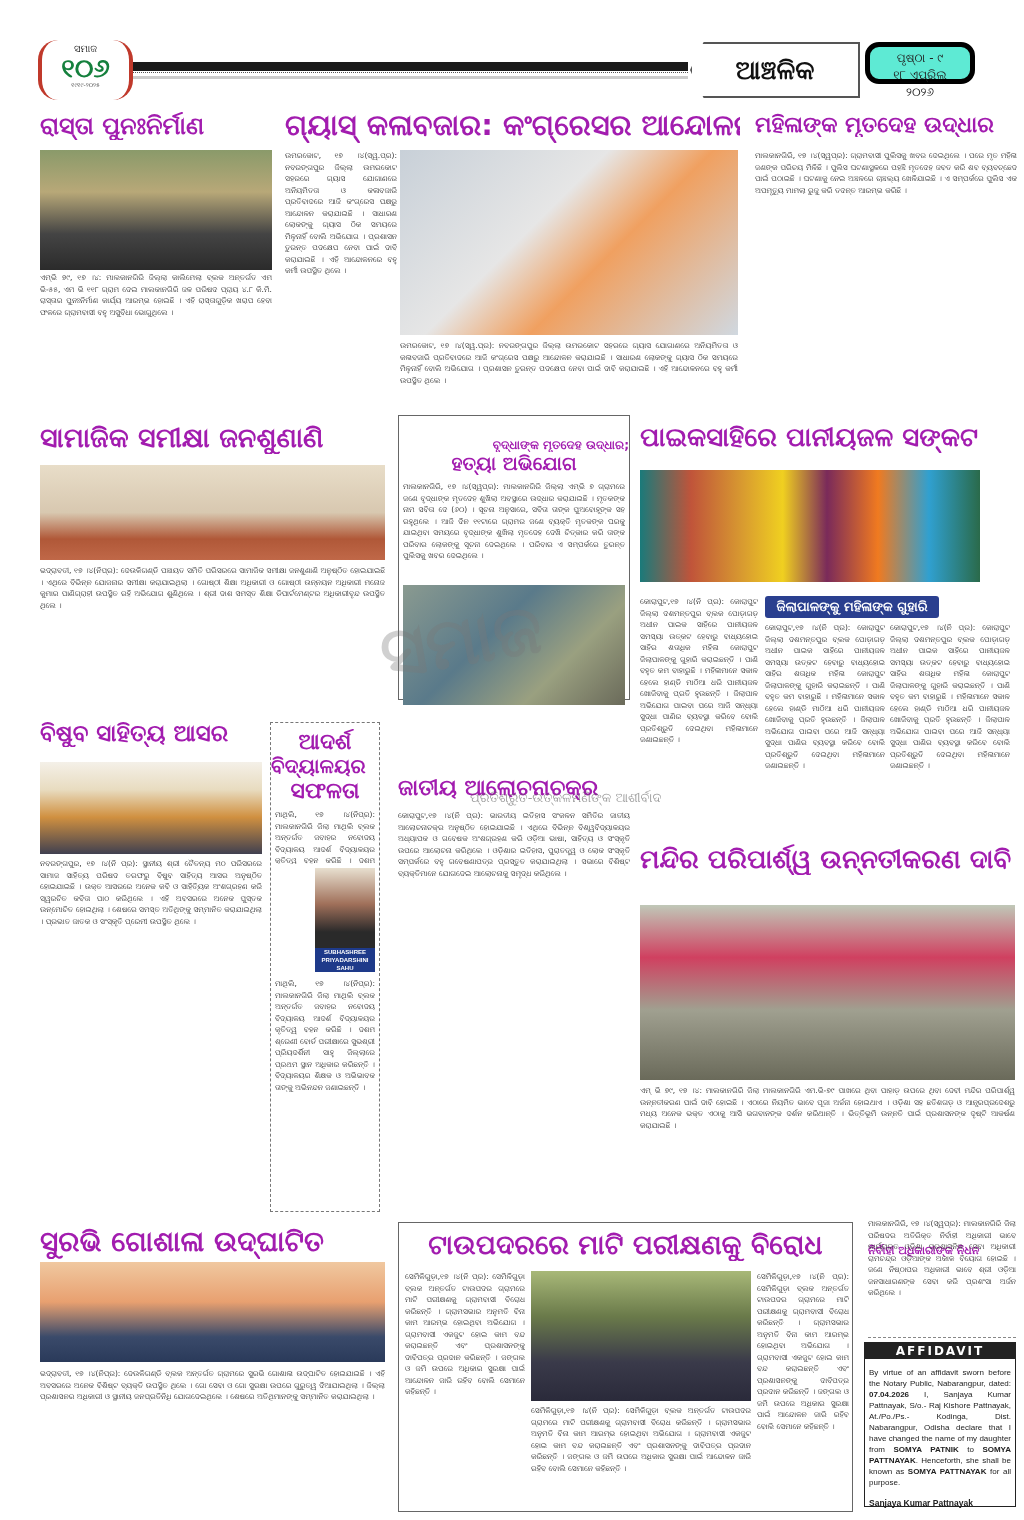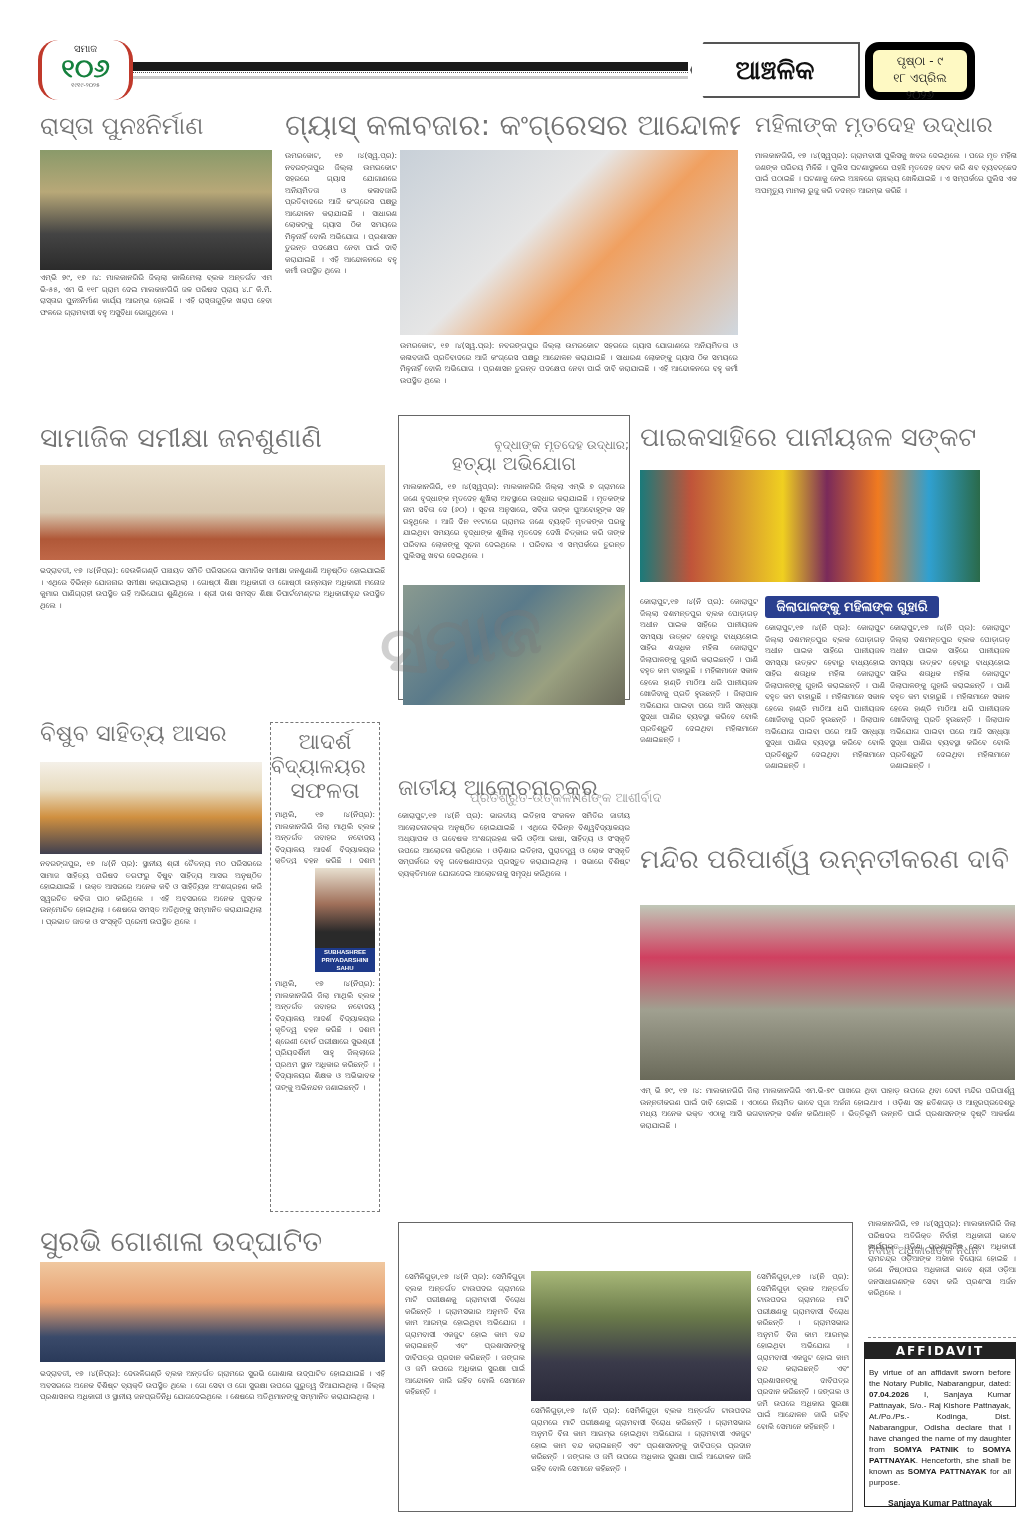--- a/index.html
+++ b/index.html
@@ -6,31 +6,31 @@
 body{width:1024px;height:1520px;background:#fff;font-family:"DejaVu Sans",sans-serif;color:#222;position:relative;overflow:hidden}
 .abs{position:absolute}
 .masthead-logo{left:38px;top:40px;width:95px;height:60px;border-left:4px solid #c0392b;border-right:4px solid #c0392b;border-radius:20px;text-align:center}
 .logo-top{font-size:10px;color:#222;margin-top:3px}
 .logo-num{font-size:26px;font-weight:bold;color:#15803d;line-height:26px}
 .logo-years{font-size:6px;color:#444}
 .rule-thick{left:133px;top:62px;width:555px;height:9px;background:#1a1a1a}
 .rule-dots{left:133px;top:72px;width:555px;height:3px;border-top:1px dotted #555}
 .rule-gray{left:133px;top:76px;width:555px;height:3px;background:#ccc}
 .section-tab{left:690px;top:42px;width:170px;height:56px;border:2px solid #555;border-radius:8px 0 0 8px;clip-path:polygon(8% 0,100% 0,100% 100%,8% 100%,0 50%);display:flex;align-items:center;justify-content:center;font-size:26px;font-weight:bold;color:#111;background:#fff}
-.page-badge{left:865px;top:42px;width:110px;height:58px;border:8px solid #000000;border-radius:14px;background:#fef9c3;text-align:center;font-size:12px;line-height:17px;padding-top:3px}
-.headline{font-weight:normal;color:#737373;white-space:nowrap;overflow:hidden}
+.page-badge{left:865px;top:42px;width:110px;height:42px;border:5px solid #000000;border-radius:14px;background:#5eead4;text-align:center;font-size:12px;line-height:17px;padding-top:3px}
+.headline{font-weight:bold;color:#a21caf;white-space:nowrap;overflow:hidden}
 .photo{background:#9a8a70;overflow:hidden}
 .body-text{font-size:7.5px;line-height:11.5px;color:#333;text-align:justify;overflow:hidden}
 .boxed{border:1.5px solid #666}
 .dotbox{border:1.5px dashed #777}
 .subhead-box{background:#2a3f8f;color:#fff;text-align:center;font-weight:bold;font-size:13px;border-radius:3px}
 .affidavit{border:1.5px solid #222}
 .aff-title{background:#222;color:#fff;text-align:center;font-weight:bold;font-size:12px;letter-spacing:2px;line-height:16px}
 .aff-body{font-size:8px;line-height:11px;padding:8px 4px;text-align:justify;font-family:"Liberation Sans",sans-serif;color:#222}
-.aff-sign{font-size:8.5px;font-weight:bold;text-align:center;padding:2px 4px;font-family:"Liberation Sans",sans-serif}
+.aff-sign{font-size:8.5px;font-weight:bold;text-align:left;padding:2px 4px;font-family:"Liberation Sans",sans-serif}
 .watermark{left:380px;top:600px;font-size:70px;color:rgba(120,120,120,.35);transform:rotate(-10deg);font-weight:bold}
 .watermark-sub{left:470px;top:790px;font-size:13px;color:rgba(90,90,90,.6)}
 </style>
 </head>
 <body>
 
 <div class="abs masthead-logo">
   <div class="logo-top">ସମାଜ</div>
   <div class="logo-num">୧୦୬</div>
   <div class="logo-years">୧୯୧୯-୨୦୨୫</div>
@@ -94,20 +94,21 @@
 
 <div class="abs headline" style="left:640px;top:844px;width:380px;font-size:26px">ମନ୍ଦିର ପରିପାର୍ଶ୍ୱ ଉନ୍ନତୀକରଣ ଦାବି</div>
 <div class="abs photo" style="left:640px;top:905px;width:375px;height:175px;background:linear-gradient(180deg,#c0c8b8 0%,#d04060 30%,#a0a090 60%,#6a6a5a 100%)"></div>
 <div class="abs body-text" style="left:640px;top:1085px;width:375px;height:110px">ଏମ୍ ଭି ୭୯, ୧୭ ।୪: ମାଲକାନଗିରି ଜିଲା ମାଲକାନଗିରି ଏମ.ଭି-୭୯ ପାଖରେ ଥିବା ପାହାଡ଼ ଉପରେ ଥିବା ଦେବୀ ମନ୍ଦିର ପରିପାର୍ଶ୍ୱ ଉନ୍ନତୀକରଣ ପାଇଁ ଦାବି ହୋଇଛି । ଏଠାରେ ନିୟମିତ ଭାବେ ପୂଜା ଅର୍ଚ୍ଚନା ହୋଇଥାଏ । ଓଡ଼ିଶା ସହ ଛତିଶଗଡ଼ ଓ ଆନ୍ଧ୍ରପ୍ରଦେଶରୁ ମଧ୍ୟ ଅନେକ ଭକ୍ତ ଏଠାକୁ ଆସି ଭଗବାନଙ୍କ ଦର୍ଶନ କରିଥାନ୍ତି । ଭିତ୍ତିଭୂମି ଉନ୍ନତି ପାଇଁ ପ୍ରଶାସନଙ୍କ ଦୃଷ୍ଟି ଆକର୍ଷଣ କରାଯାଇଛି ।</div>
 
 <div class="abs headline" style="left:40px;top:1225px;width:350px;font-size:28px">ସୁରଭି ଗୋଶାଳା ଉଦ୍‌ଘାଟିତ</div>
 <div class="abs photo" style="left:40px;top:1262px;width:345px;height:100px;background:linear-gradient(180deg,#f0c8a0 0%,#e8a070 40%,#3a4a6a 75%,#2a3a5a 100%)"></div>
 <div class="abs body-text" style="left:40px;top:1368px;width:345px;height:140px">ଭଦ୍ରାବତୀ, ୧୭ ।୪(ନିପ୍ର): ଦେଉଳିଗଣ୍ଡି ବ୍ଲକ ଅନ୍ତର୍ଗତ ଗ୍ରାମରେ ସୁରଭି ଗୋଶାଳା ଉଦ୍‌ଘାଟିତ ହୋଇଯାଇଛି । ଏହି ଅବସରରେ ଅନେକ ବିଶିଷ୍ଟ ବ୍ୟକ୍ତି ଉପସ୍ଥିତ ଥିଲେ । ଗୋ ସେବା ଓ ଗୋ ସୁରକ୍ଷା ଉପରେ ଗୁରୁତ୍ୱ ଦିଆଯାଇଥିଲା । ଜିଲ୍ଲା ପ୍ରଶାସନର ଅଧିକାରୀ ଓ ସ୍ଥାନୀୟ ଜନପ୍ରତିନିଧି ଯୋଗଦେଇଥିଲେ । ଶେଷରେ ଅତିଥିମାନଙ୍କୁ ସମ୍ମାନିତ କରାଯାଇଥିଲା ।</div>
 
 <div class="abs boxed" style="left:398px;top:1222px;width:455px;height:290px">
+  <div class="headline" style="text-align:center;font-size:27px;margin-top:6px">ଟାଉପଦରରେ ମାଟି ପରୀକ୍ଷଣକୁ ବିରୋଧ</div>
   <div class="body-text abs" style="left:6px;top:48px;width:120px;height:235px">ସେମିଳିଗୁଡ଼ା,୧୭ ।୪(ନି ପ୍ର): ସେମିଳିଗୁଡ଼ା ବ୍ଲକ ଅନ୍ତର୍ଗତ ଟାଉପଦର ଗ୍ରାମରେ ମାଟି ପରୀକ୍ଷଣକୁ ଗ୍ରାମବାସୀ ବିରୋଧ କରିଛନ୍ତି । ଗ୍ରାମସଭାର ଅନୁମତି ବିନା କାମ ଆରମ୍ଭ ହୋଇଥିବା ଅଭିଯୋଗ । ଗ୍ରାମବାସୀ ଏକଜୁଟ ହୋଇ କାମ ବନ୍ଦ କରାଇଛନ୍ତି ଏବଂ ପ୍ରଶାସନଙ୍କୁ ଦାବିପତ୍ର ପ୍ରଦାନ କରିଛନ୍ତି । ଜଙ୍ଗଲ ଓ ଜମି ଉପରେ ଅଧିକାର ସୁରକ୍ଷା ପାଇଁ ଆନ୍ଦୋଳନ ଜାରି ରହିବ ବୋଲି ସେମାନେ କହିଛନ୍ତି ।</div>
   <div class="photo abs" style="left:132px;top:48px;width:220px;height:130px;background:linear-gradient(180deg,#a8b878 0%,#6a7a4a 35%,#3a3a4a 70%,#2a2a3a 100%)"></div>
   <div class="body-text abs" style="left:132px;top:182px;width:220px;height:100px">ସେମିଳିଗୁଡ଼ା,୧୭ ।୪(ନି ପ୍ର): ସେମିଳିଗୁଡ଼ା ବ୍ଲକ ଅନ୍ତର୍ଗତ ଟାଉପଦର ଗ୍ରାମରେ ମାଟି ପରୀକ୍ଷଣକୁ ଗ୍ରାମବାସୀ ବିରୋଧ କରିଛନ୍ତି । ଗ୍ରାମସଭାର ଅନୁମତି ବିନା କାମ ଆରମ୍ଭ ହୋଇଥିବା ଅଭିଯୋଗ । ଗ୍ରାମବାସୀ ଏକଜୁଟ ହୋଇ କାମ ବନ୍ଦ କରାଇଛନ୍ତି ଏବଂ ପ୍ରଶାସନଙ୍କୁ ଦାବିପତ୍ର ପ୍ରଦାନ କରିଛନ୍ତି । ଜଙ୍ଗଲ ଓ ଜମି ଉପରେ ଅଧିକାର ସୁରକ୍ଷା ପାଇଁ ଆନ୍ଦୋଳନ ଜାରି ରହିବ ବୋଲି ସେମାନେ କହିଛନ୍ତି ।</div>
   <div class="body-text abs" style="left:358px;top:48px;width:92px;height:235px">ସେମିଳିଗୁଡ଼ା,୧୭ ।୪(ନି ପ୍ର): ସେମିଳିଗୁଡ଼ା ବ୍ଲକ ଅନ୍ତର୍ଗତ ଟାଉପଦର ଗ୍ରାମରେ ମାଟି ପରୀକ୍ଷଣକୁ ଗ୍ରାମବାସୀ ବିରୋଧ କରିଛନ୍ତି । ଗ୍ରାମସଭାର ଅନୁମତି ବିନା କାମ ଆରମ୍ଭ ହୋଇଥିବା ଅଭିଯୋଗ । ଗ୍ରାମବାସୀ ଏକଜୁଟ ହୋଇ କାମ ବନ୍ଦ କରାଇଛନ୍ତି ଏବଂ ପ୍ରଶାସନଙ୍କୁ ଦାବିପତ୍ର ପ୍ରଦାନ କରିଛନ୍ତି । ଜଙ୍ଗଲ ଓ ଜମି ଉପରେ ଅଧିକାର ସୁରକ୍ଷା ପାଇଁ ଆନ୍ଦୋଳନ ଜାରି ରହିବ ବୋଲି ସେମାନେ କହିଛନ୍ତି ।</div>
 </div>
 
 <div class="abs headline" style="left:868px;top:1244px;width:150px;font-size:11px">ନିର୍ବାହୀ ଅଧିକାରୀଙ୍କ ନିଧନ</div>
 <div class="abs body-text" style="left:868px;top:1218px;width:148px;height:115px">ମାଲକାନଗିରି, ୧୭ ।୪(ସ୍ୱପ୍ର): ମାଲକାନଗିରି ଜିଲା ପରିଷଦର ଅତିରିକ୍ତ ନିର୍ବାହୀ ଅଧିକାରୀ ଭାବେ କାର୍ଯ୍ୟରତ ଓଡ଼ିଶା ପ୍ରଶାସନିକ ସେବା ଅଧିକାରୀ ରାମଚନ୍ଦ୍ର ଓଡ଼ିଆଙ୍କ ଅକାଳ ବିୟୋଗ ହୋଇଛି । ଜଣେ ନିଷ୍ଠାପର ଅଧିକାରୀ ଭାବେ ଶ୍ରୀ ଓଡ଼ିଆ ଜନସାଧାରଣଙ୍କ ସେବା କରି ପ୍ରଶଂସା ଅର୍ଜନ କରିଥିଲେ ।</div>
 <div class="abs" style="left:868px;top:1337px;width:148px;border-top:1px dashed #888"></div>
 

